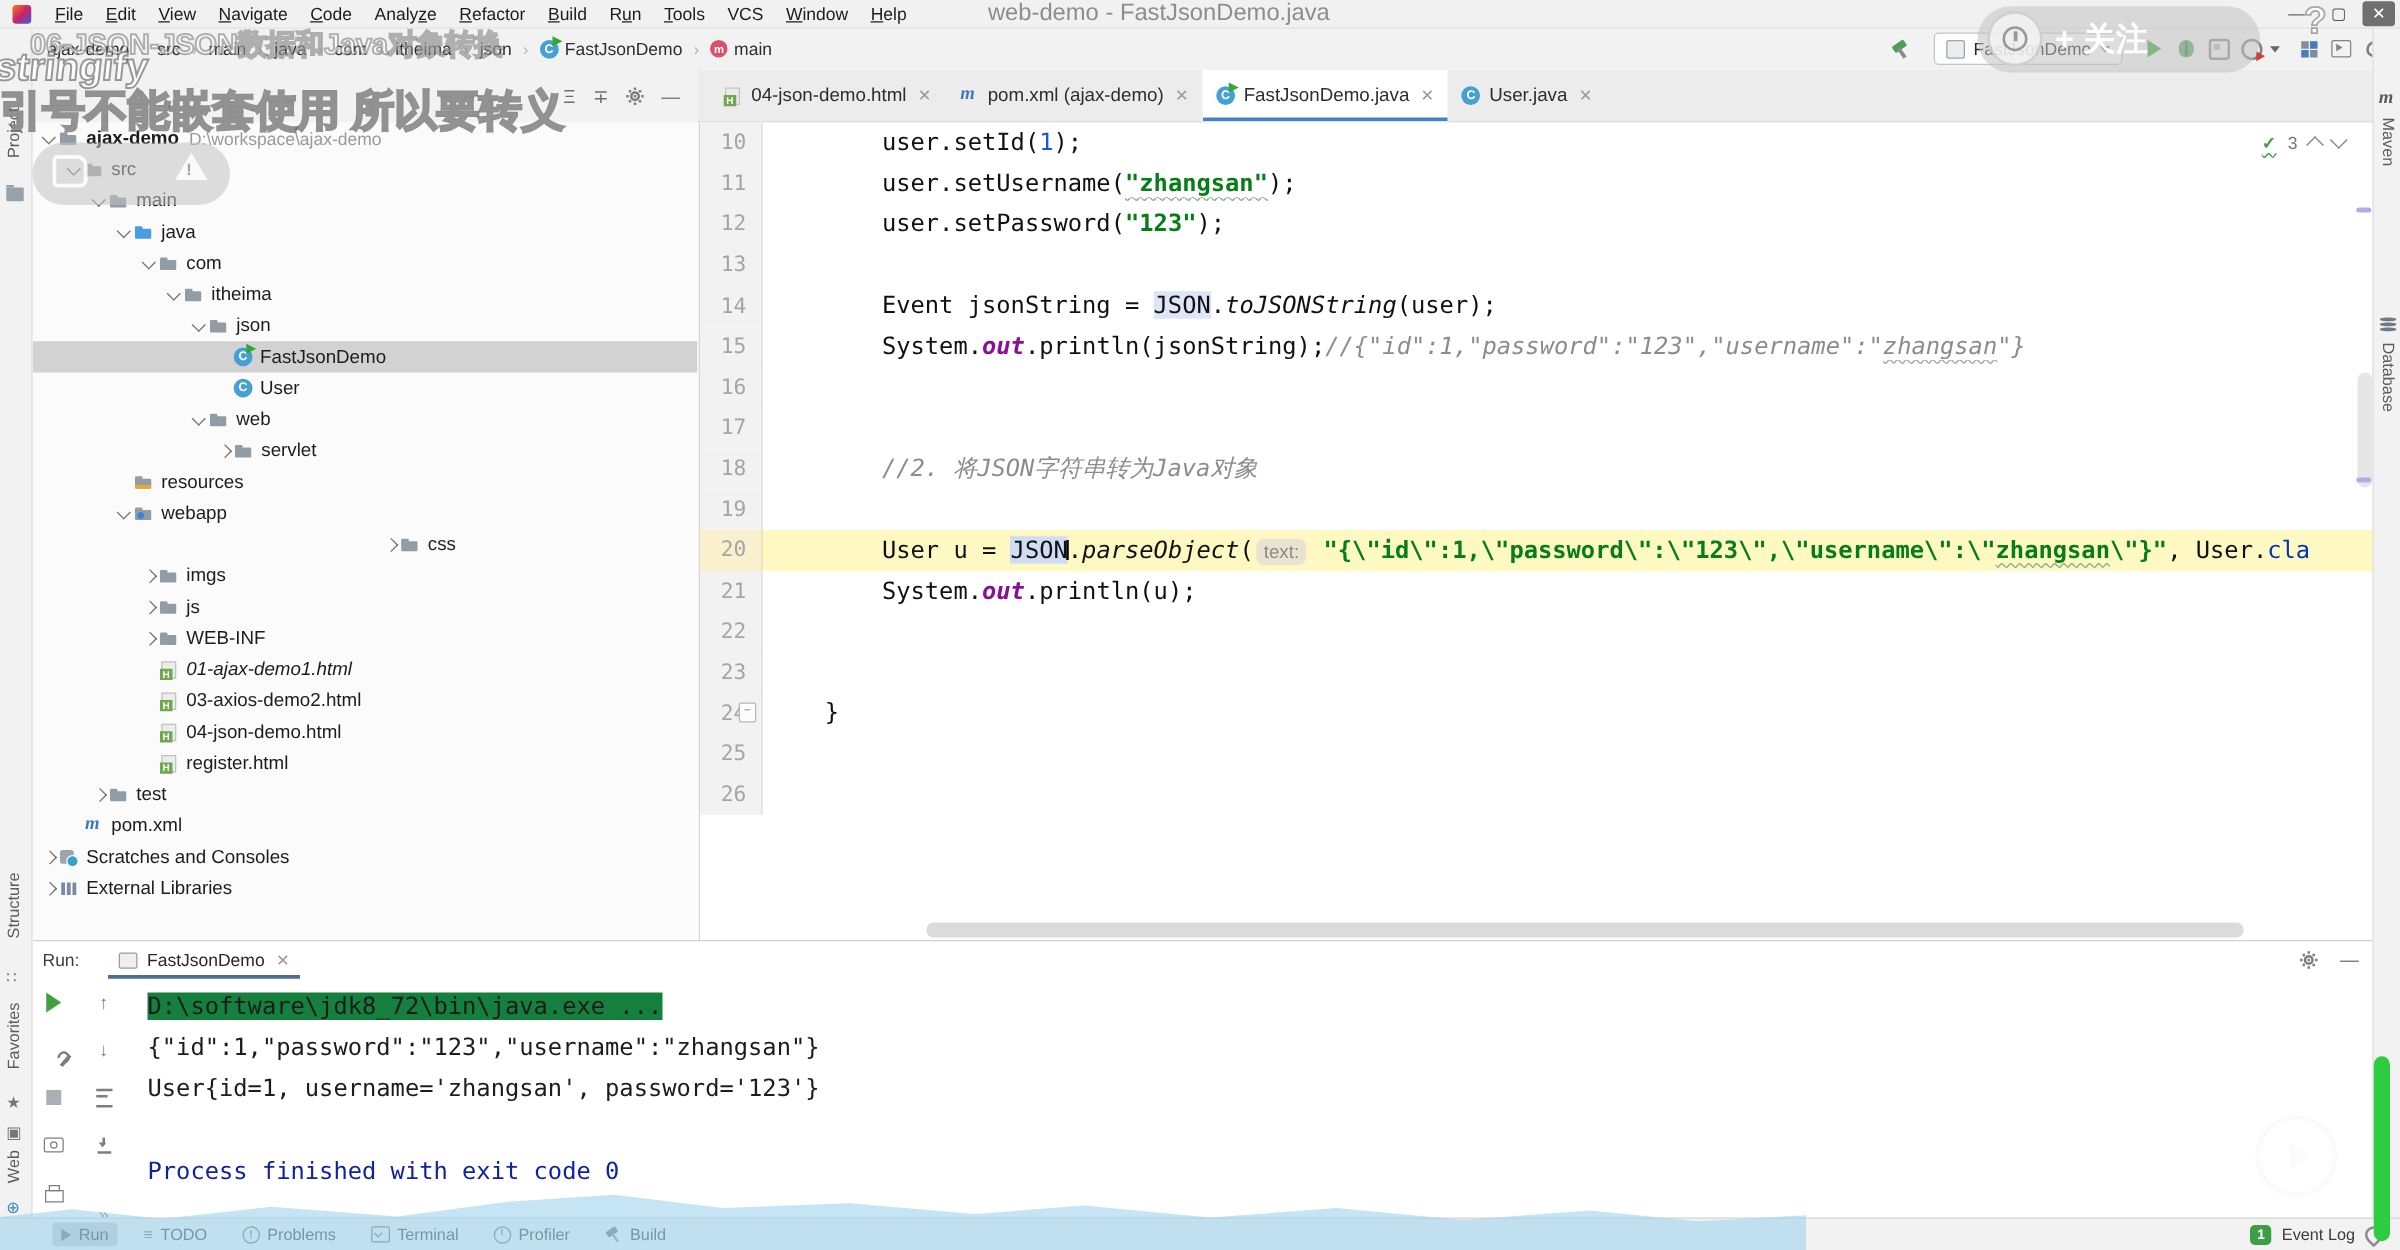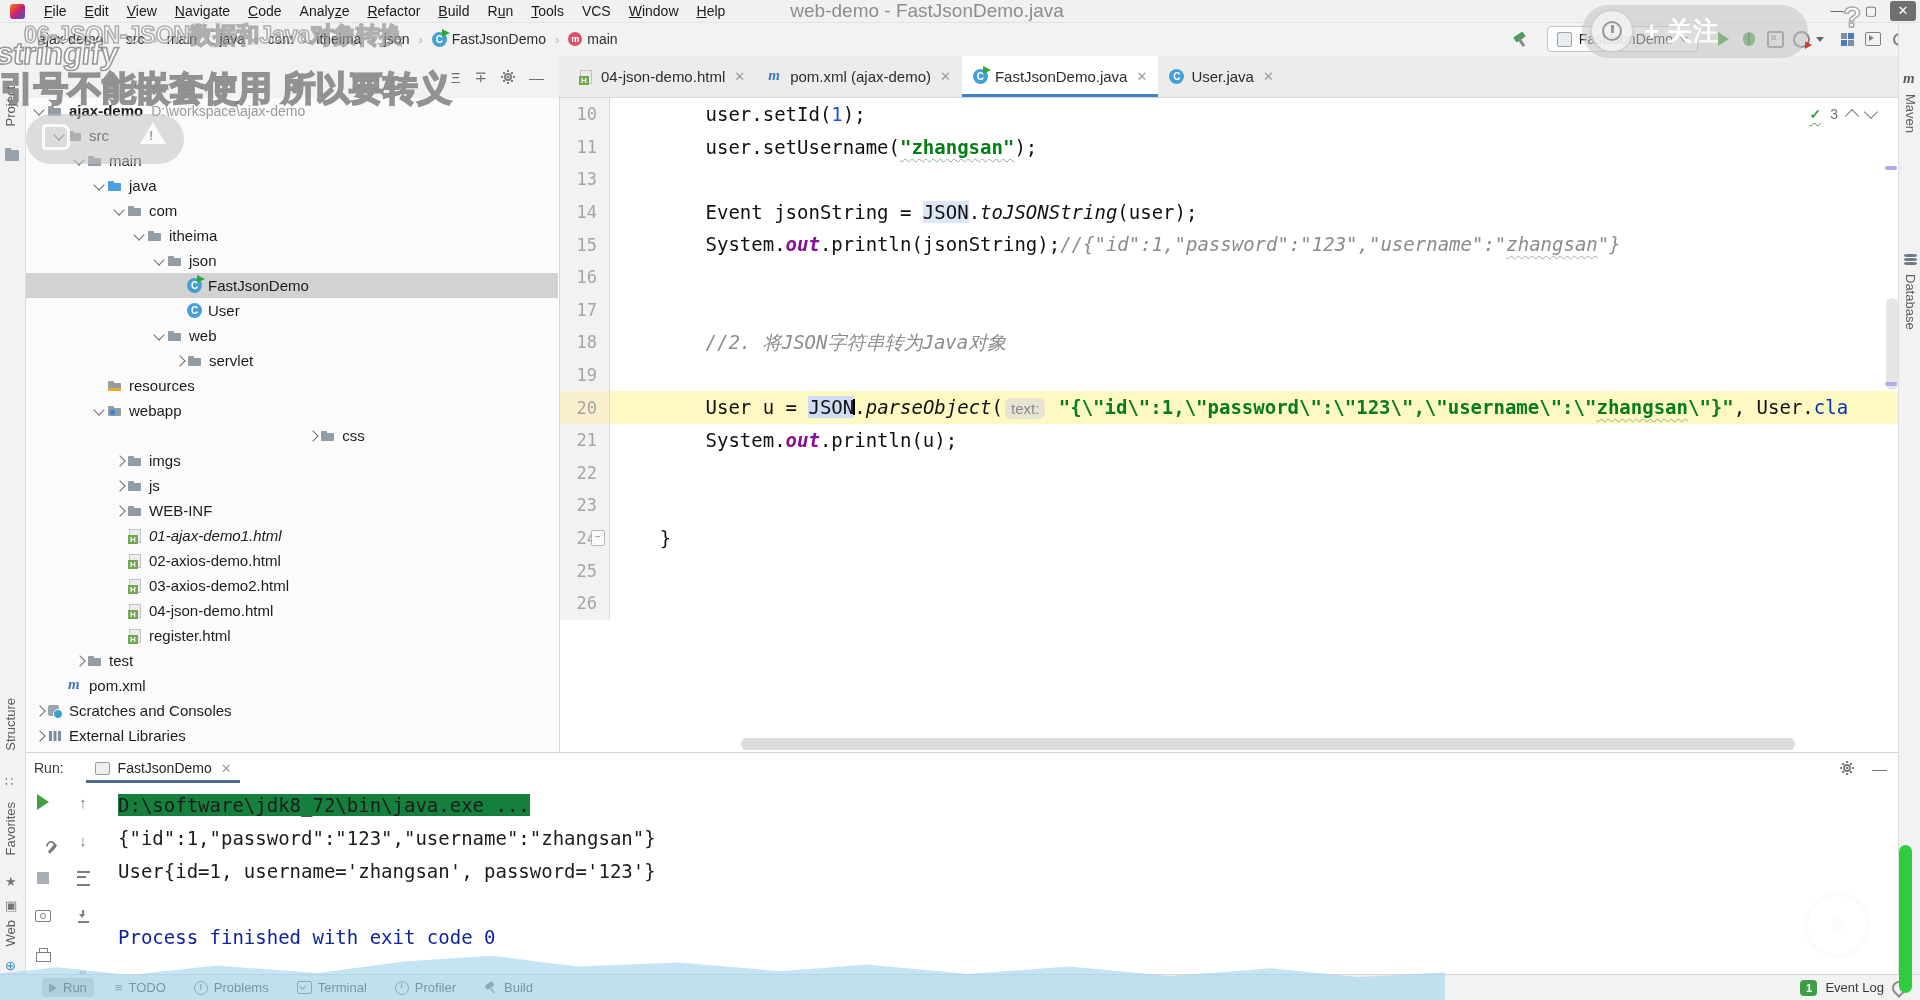--- a/index.html
+++ b/index.html
@@ -434,25 +434,20 @@
         <span class="lbl">WEB-INF</span>
       </div>
       <div class="trow" style="padding-left: 86px; font-style: italic;">
         <span class="tch"></span>
         <span class="fi fi-html"></span>
         <span class="lbl">01-ajax-demo1.html</span>
       </div>
       <div class="trow" style="padding-left: 86px;">
         <span class="tch"></span>
         <span class="fi fi-html"></span>
-        <span class="lbl">02-axios-demo.html</span>
-      </div>
-      <div class="trow" style="padding-left: 86px;">
-        <span class="tch"></span>
-        <span class="fi fi-html"></span>
         <span class="lbl">03-axios-demo2.html</span>
       </div>
       <div class="trow" style="padding-left: 86px;">
         <span class="tch"></span>
         <span class="fi fi-html"></span>
         <span class="lbl">04-json-demo.html</span>
       </div>
       <div class="trow" style="padding-left: 86px;">
         <span class="tch"></span>
         <span class="fi fi-html"></span>
@@ -486,20 +481,26 @@
           <span class="gcell">
             <span class="gnum">10</span>
           </span>
           <pre class="cpre"><span>        user.setId(</span><span class="tk-n">1</span><span>);</span></pre>
         </div>
         <div class="cline">
           <span class="gcell">
             <span class="gnum">11</span>
           </span>
           <pre class="cpre"><span>        user.setUsername(</span><span class="tk-sw">"zhangsan"</span><span>);</span></pre>
+        </div>
+        <div class="cline">
+          <span class="gcell">
+            <span class="gnum">12</span>
+          </span>
+          <pre class="cpre"><span>        user.setPassword(</span><span class="tk-s">"123"</span><span>);</span></pre>
         </div>
         <div class="cline">
           <span class="gcell">
             <span class="gnum">13</span>
           </span>
           <pre class="cpre"></pre>
         </div>
         <div class="cline">
           <span class="gcell">
             <span class="gnum">14</span>

